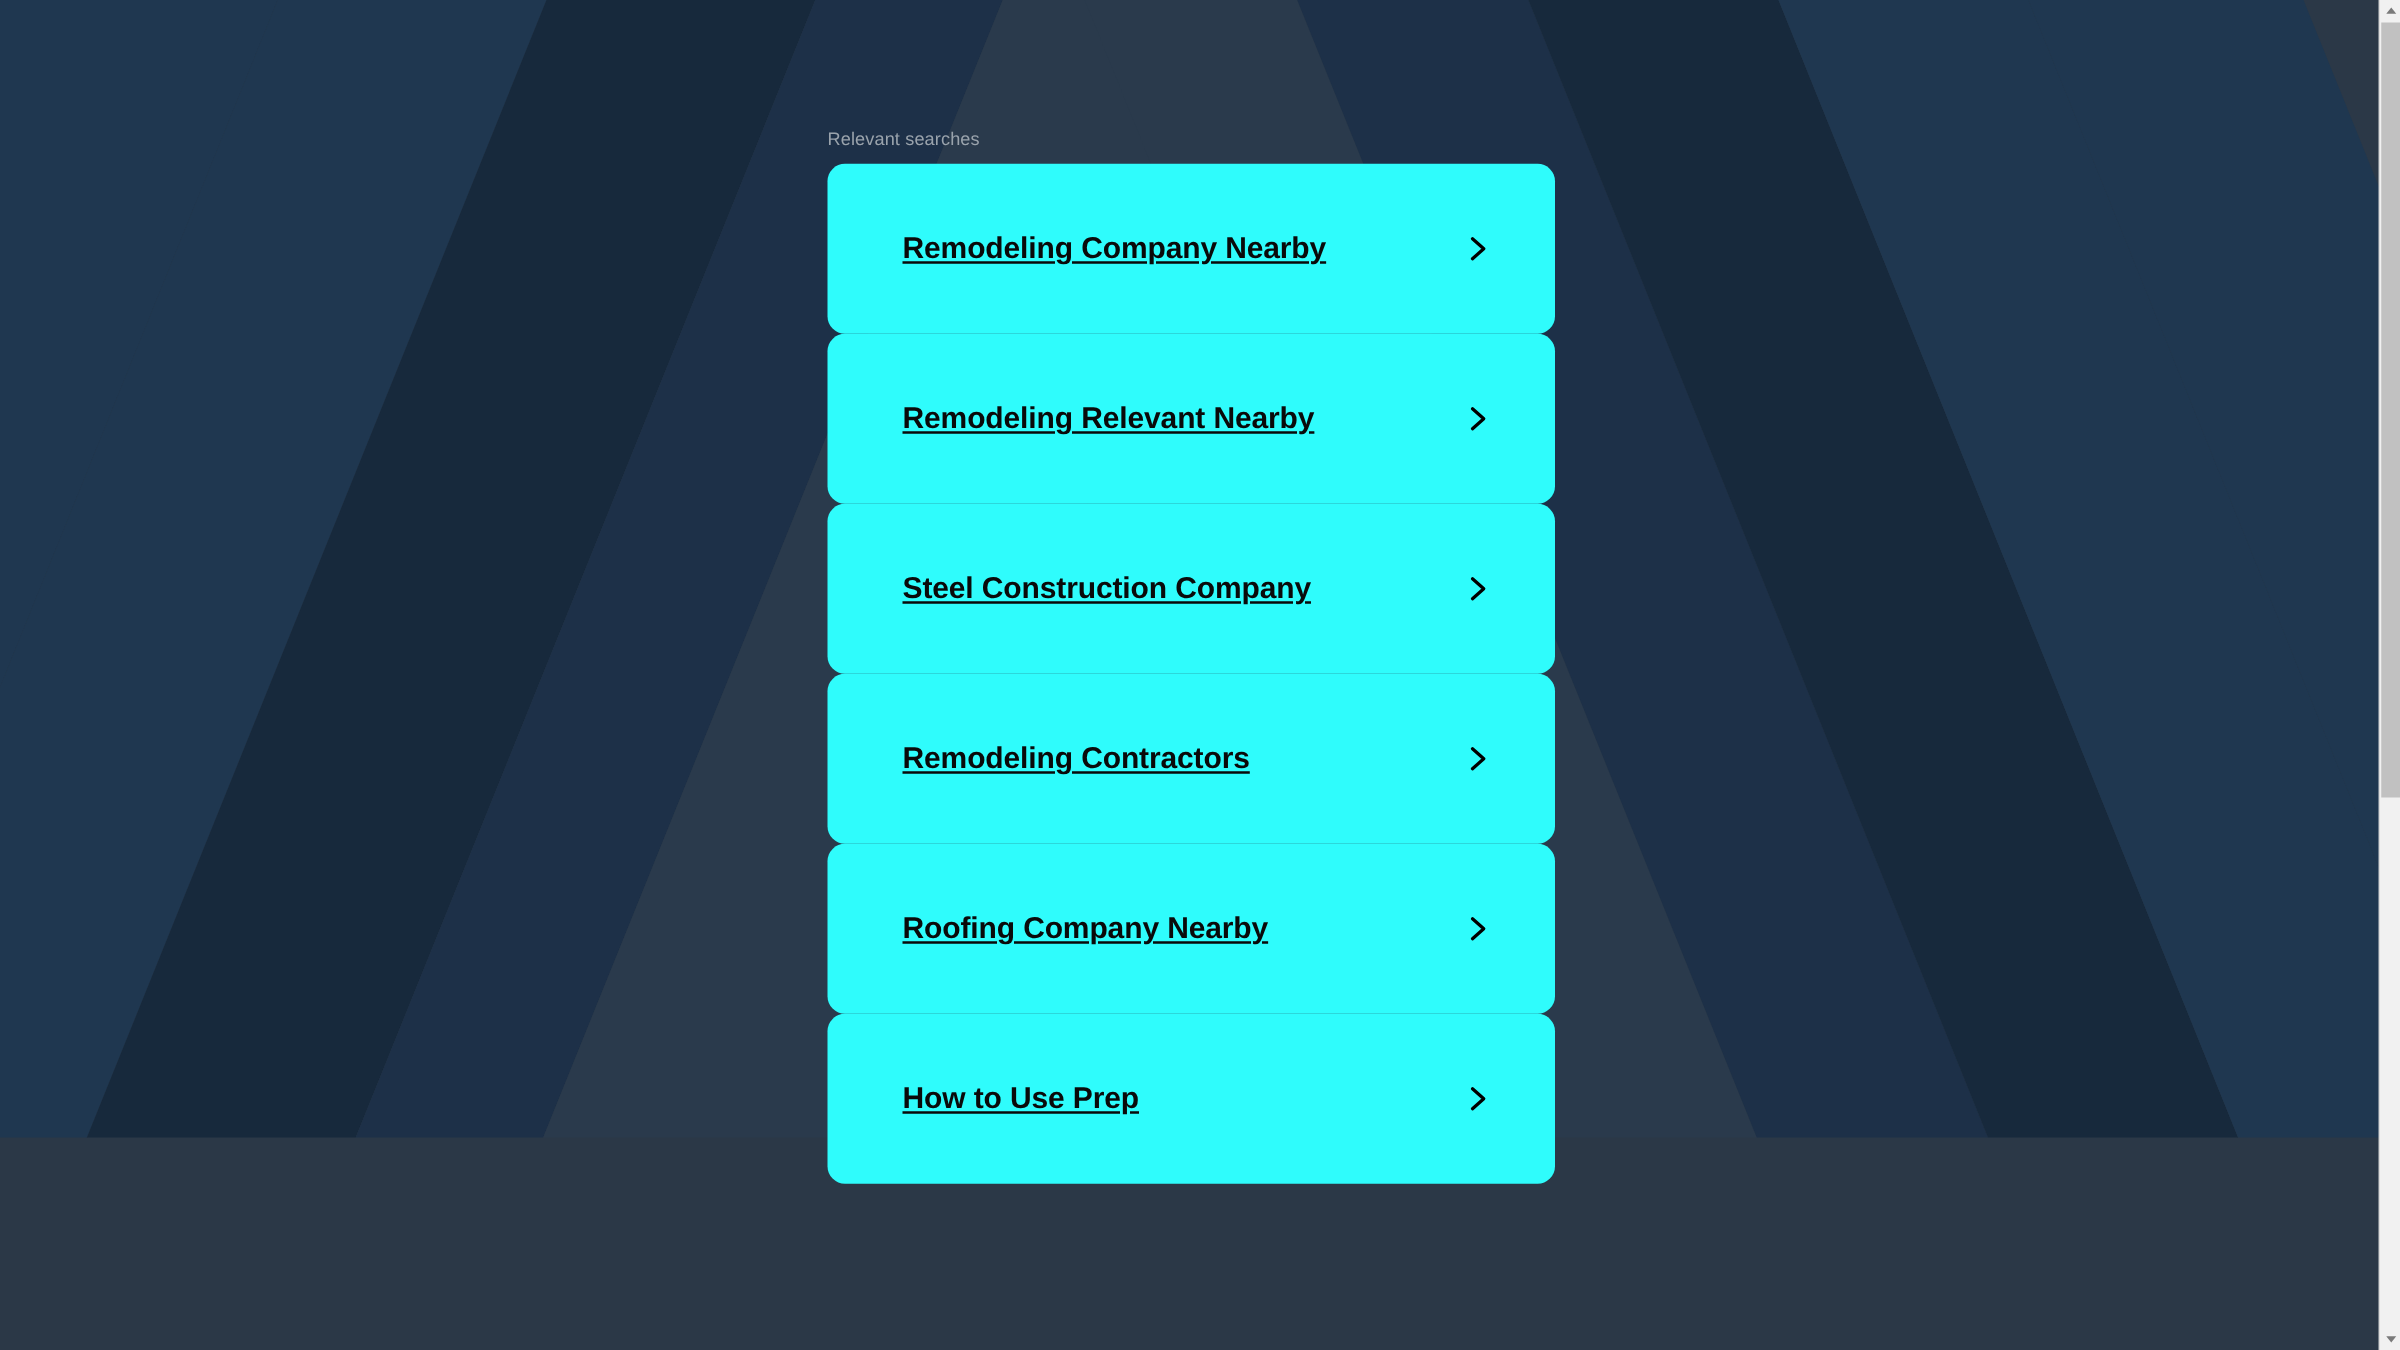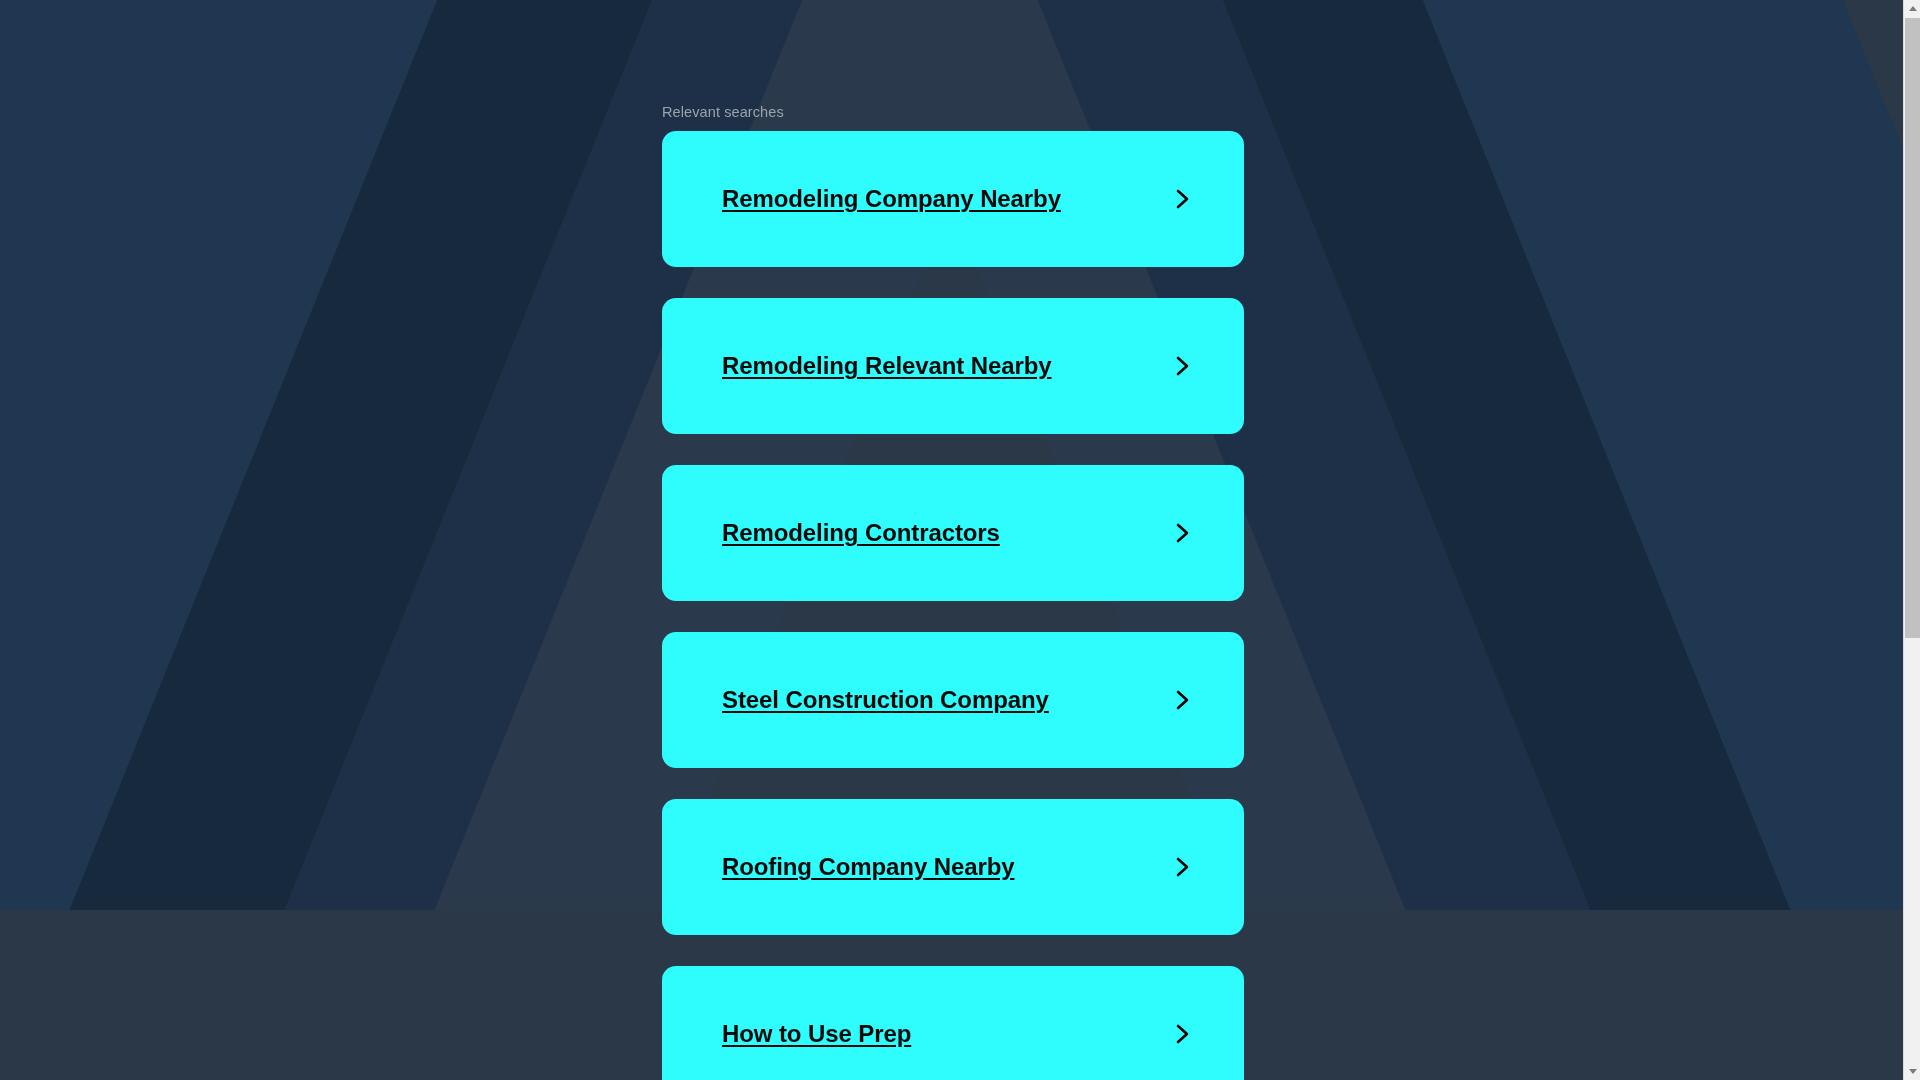--- a/index.html
+++ b/index.html
@@ -43,21 +43,20 @@
     color:#9aa3ac;
     margin-top:104px;
     margin-bottom:11px;
     letter-spacing:0.1px;
   }
   .card {
     width:582px;
     height:136px;
     background:#2ffcfc;
     border-radius:14px;
-    margin-bottom:31px;
     position:relative;
     display:flex;
     align-items:center;
     cursor:pointer;
   }
   .card-link {
     position:absolute;
     left:60px;
     font-size:24px;
     font-weight:bold;
@@ -143,30 +142,30 @@
     <div class="card">
       <span class="card-link">Remodeling Relevant Nearby</span>
       <span class="card-chev">
         <svg width="24" height="24" viewBox="0 0 24 24" fill="none" stroke="#000" stroke-width="2.6" stroke-linecap="round" stroke-linejoin="round">
             <polyline points="8,4 17,12 8,20"></polyline>
           </svg>
       </span>
     </div>
 
     <div class="card">
+      <span class="card-link">Steel Construction Company</span>
+      <span class="card-chev">
+        <svg width="24" height="24" viewBox="0 0 24 24" fill="none" stroke="#000" stroke-width="2.6" stroke-linecap="round" stroke-linejoin="round">
+            <polyline points="8,4 17,12 8,20"></polyline>
+          </svg>
+      </span>
+    </div>
+
+    <div class="card">
       <span class="card-link">Remodeling Contractors</span>
-      <span class="card-chev">
-        <svg width="24" height="24" viewBox="0 0 24 24" fill="none" stroke="#000" stroke-width="2.6" stroke-linecap="round" stroke-linejoin="round">
-            <polyline points="8,4 17,12 8,20"></polyline>
-          </svg>
-      </span>
-    </div>
-
-    <div class="card">
-      <span class="card-link">Steel Construction Company</span>
       <span class="card-chev">
         <svg width="24" height="24" viewBox="0 0 24 24" fill="none" stroke="#000" stroke-width="2.6" stroke-linecap="round" stroke-linejoin="round">
             <polyline points="8,4 17,12 8,20"></polyline>
           </svg>
       </span>
     </div>
 
     <div class="card">
       <span class="card-link">Roofing Company Nearby</span>
       <span class="card-chev">

